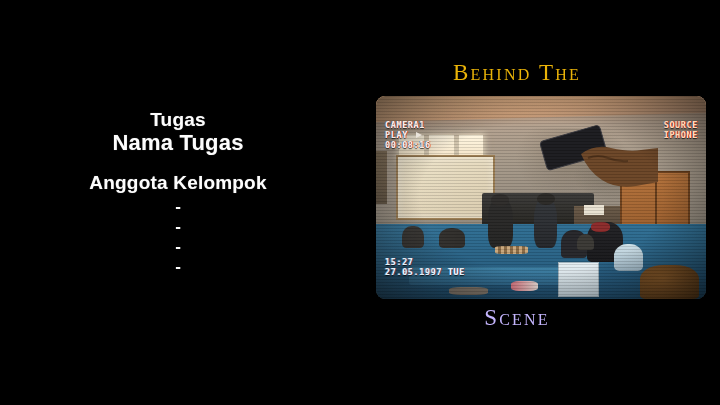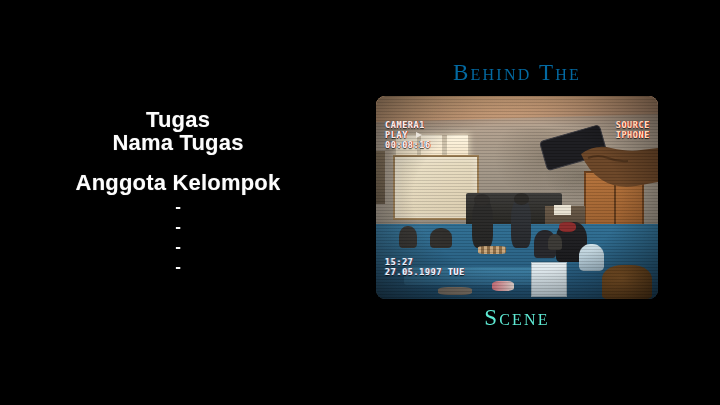--- a/index.html
+++ b/index.html
@@ -21,21 +21,21 @@
     position: absolute;
     left: 0px;
     top: 108px;
     width: 356px;
     text-align: center;
     color: #ffffff;
   }
   .credit-block { margin-bottom: 17px; }
   .credit-line {
     font-weight: bold;
-    font-size: 22px;
+    font-size: 19px;
     line-height: 23px;
     letter-spacing: 0.2px;
     color: #fdfdfd;
     text-shadow: 0 0 1px rgba(255,255,255,0.35);
     white-space: nowrap;
   }
   .credit-line.sub { font-size: 22px; }
   .member-list { margin-top: 3px; }
   .member-item {
     font-weight: bold;
@@ -48,48 +48,49 @@
   #title-top {
     position: absolute;
     left: 375px;
     top: 60px;
     width: 284px;
     text-align: center;
     font-family: "Liberation Serif", serif;
     font-variant: small-caps;
     font-size: 23px;
     letter-spacing: 2.2px;
-    color: #0369a1;
+    color: #eab308;
     text-shadow: 0 1px 2px rgba(0,0,0,0.9);
   }
   #title-bottom {
     position: absolute;
     left: 375px;
     top: 305px;
     width: 284px;
     text-align: center;
     font-family: "Liberation Serif", serif;
     font-variant: small-caps;
     font-size: 23px;
     letter-spacing: 2.2px;
-    color: #5eead4;
+    color: #c4b5fd;
     text-shadow: 0 1px 2px rgba(0,0,0,0.9);
   }
 
   
   #video-frame {
     position: absolute;
     left: 376px;
     top: 96px;
     width: 282px;
     height: 203px;
     border-radius: 9px;
     overflow: hidden;
     background: #2a2018;
     box-shadow: 0 0 3px rgba(0,0,0,0.8);
+    padding-left: 48px;
   }
   #video-scene { position: absolute; inset: 0; }
 
   
   .wall {
     position: absolute;
     left: 0; top: 0; right: 0; height: 64%;
     background: linear-gradient(178deg,#d9a679 0%, #c9a183 8%, #b2a08e 26%, #a79a8a 48%, #9b9082 72%, #8d8578 100%);
   }
   .ceiling {

